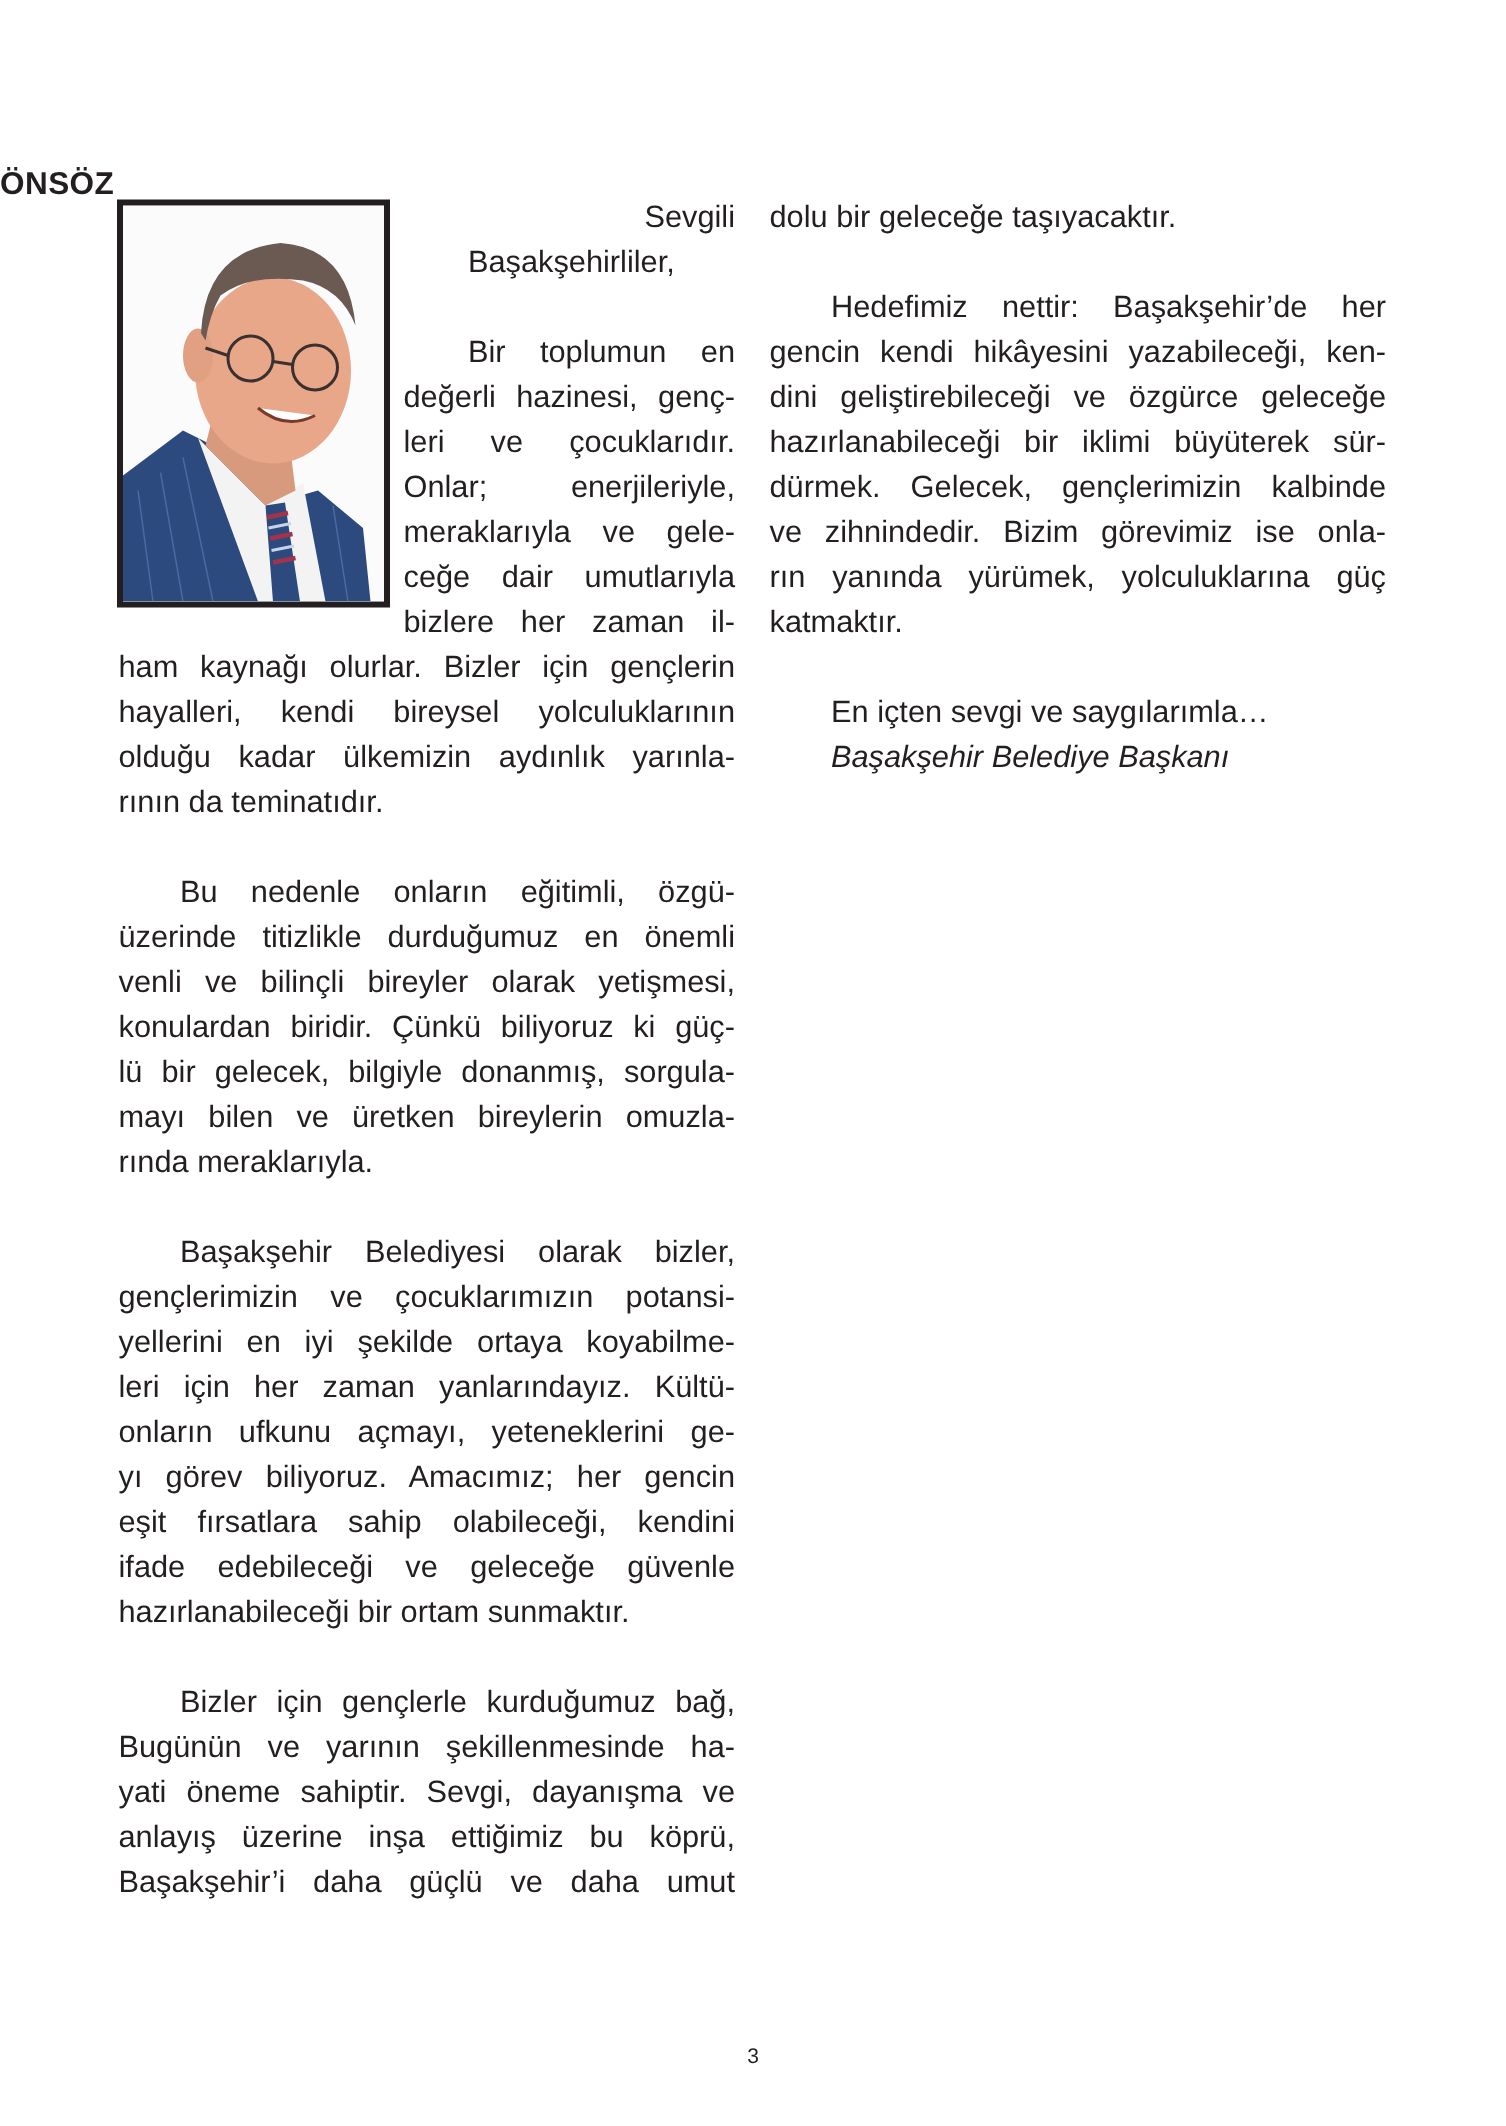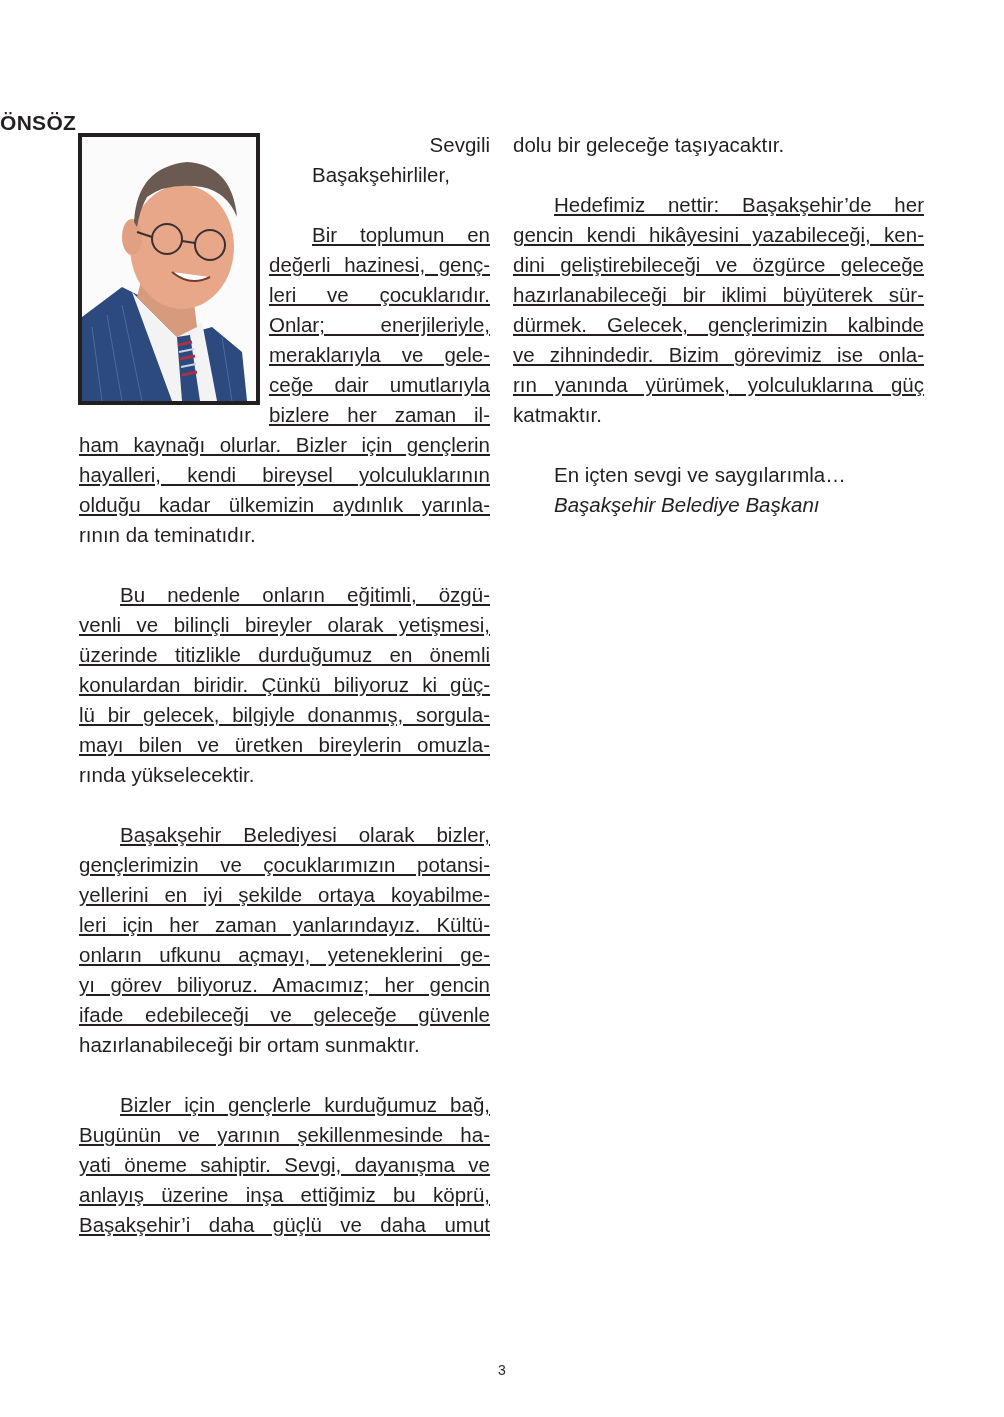--- a/index.html
+++ b/index.html
@@ -4,21 +4,21 @@
 <style>
   html, body { margin: 0; padding: 0; background: #ffffff; }
   body { width: 1004px; height: 1417px; position: relative; overflow: hidden;
          font-family: "Liberation Sans", "DejaVu Sans", sans-serif; color: #231f20; }
   .title { position: absolute; top: 74px; left: 0; width: 1004px; 
            font-weight: bold; font-size: 21px; letter-spacing: 0.3px; margin-top: 37px; }
   .col { position: absolute; top: 130px; font-size: 20.5px; line-height: 30px; }
   .col-left { left: 79px; width: 411px; }
   .col-right { left: 513px; width: 411px; }
   .line { display: block; white-space: nowrap; height: 30px; }
-  .j { text-align: justify; text-align-last: justify; text-decoration: underline; }
+  .j { text-align: justify; text-align-last: justify; }
   .indent { padding-left: 41px; text-align: right; }
   .blank { height: 30px; }
   .portrait { position: absolute; left: 78px; top: 133px; width: 182px; height: 272px;
               box-sizing: border-box; border: 4px solid #231f20; background: #fbfbfb; overflow: hidden; }
   .wrapline { padding-left: 190px; box-sizing: border-box; }
   .sig { padding-left: 41px; }
   .it { font-style: italic; }
   .pagenum { position: absolute; top: 1362px; left: 0; width: 1004px; text-align: center; font-size: 14px; }
 </style>
 </head>
@@ -65,34 +65,35 @@
   <span class="line j wrapline">meraklarıyla ve gele-</span>
   <span class="line j wrapline">ceğe dair umutlarıyla</span>
   <span class="line j wrapline">bizlere her zaman il-</span>
   <span class="line j">ham kaynağı olurlar. Bizler için gençlerin</span>
   <span class="line j">hayalleri, kendi bireysel yolculuklarının</span>
   <span class="line j">olduğu kadar ülkemizin aydınlık yarınla-</span>
   <span class="line">rının da teminatıdır.</span>
   <span class="line blank"></span>
 
   <span class="line j indent">Bu nedenle onların eğitimli, özgü-</span>
+  <span class="line j">üzerinde titizlikle durduğumuz en önemli</span>
   <span class="line j">venli ve bilinçli bireyler olarak yetişmesi,</span>
-  <span class="line j">üzerinde titizlikle durduğumuz en önemli</span>
   <span class="line j">konulardan biridir. Çünkü biliyoruz ki güç-</span>
   <span class="line j">lü bir gelecek, bilgiyle donanmış, sorgula-</span>
   <span class="line j">mayı bilen ve üretken bireylerin omuzla-</span>
-  <span class="line">rında yükselecektir.</span>
+  <span class="line">rında meraklarıyla.</span>
   <span class="line blank"></span>
 
   <span class="line j indent">Başakşehir Belediyesi olarak bizler,</span>
   <span class="line j">gençlerimizin ve çocuklarımızın potansi-</span>
   <span class="line j">yellerini en iyi şekilde ortaya koyabilme-</span>
   <span class="line j">leri için her zaman yanlarındayız. Kültü-</span>
   <span class="line j">onların ufkunu açmayı, yeteneklerini ge-</span>
   <span class="line j">yı görev biliyoruz. Amacımız; her gencin</span>
+  <span class="line j">eşit fırsatlara sahip olabileceği, kendini</span>
   <span class="line j">ifade edebileceği ve geleceğe güvenle</span>
   <span class="line">hazırlanabileceği bir ortam sunmaktır.</span>
   <span class="line blank"></span>
 
   <span class="line j indent">Bizler için gençlerle kurduğumuz bağ,</span>
   <span class="line j">Bugünün ve yarının şekillenmesinde ha-</span>
   <span class="line j">yati öneme sahiptir. Sevgi, dayanışma ve</span>
   <span class="line j">anlayış üzerine inşa ettiğimiz bu köprü,</span>
   <span class="line j">Başakşehir’i daha güçlü ve daha umut</span>
 </div>

